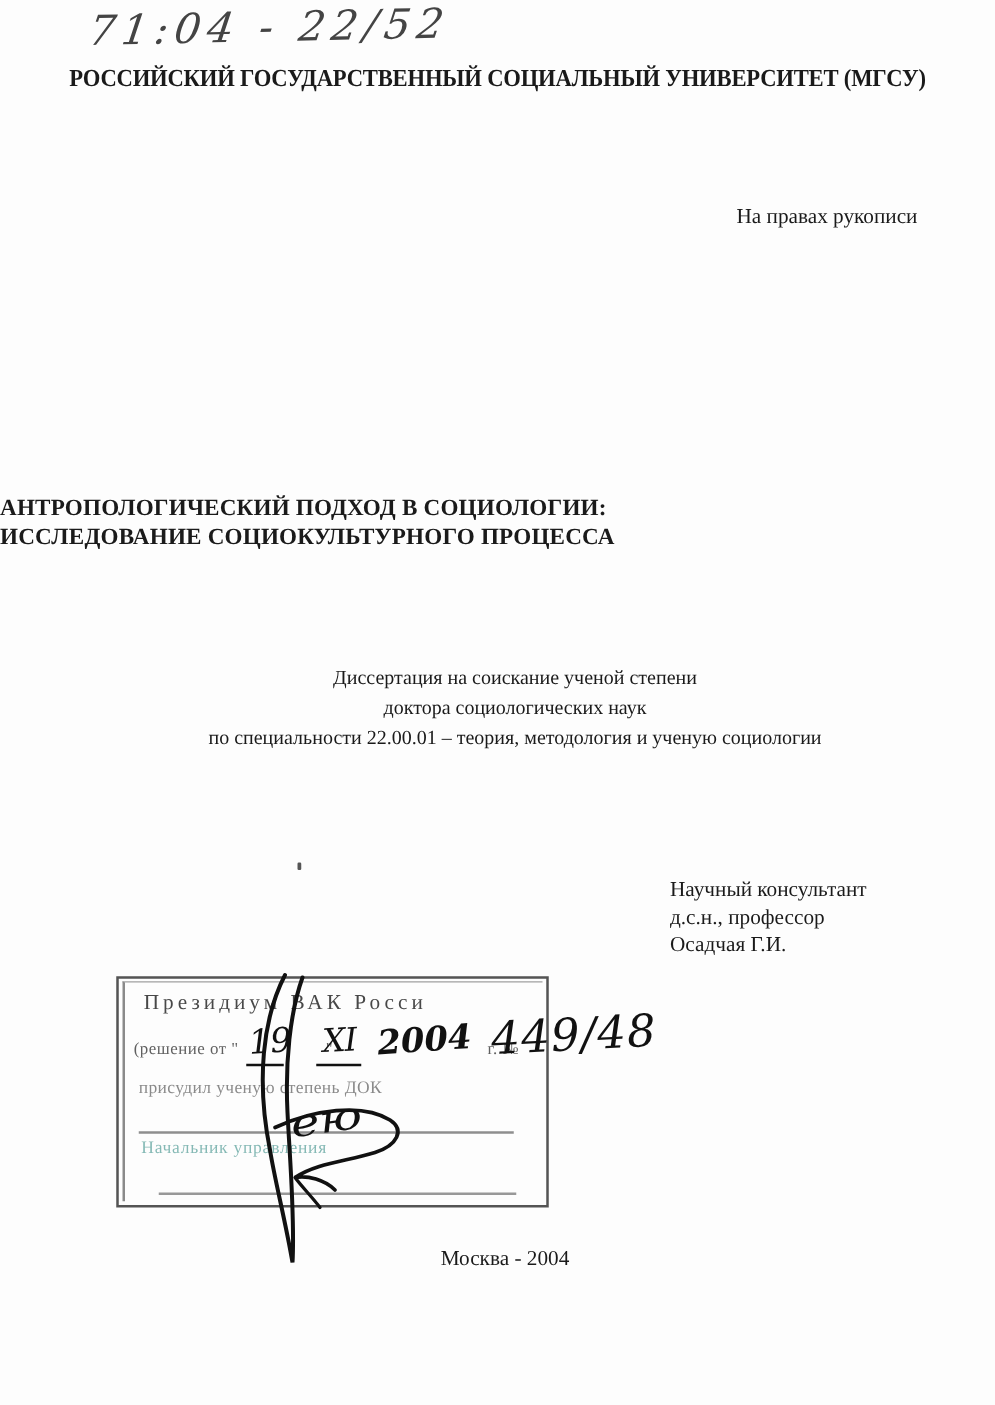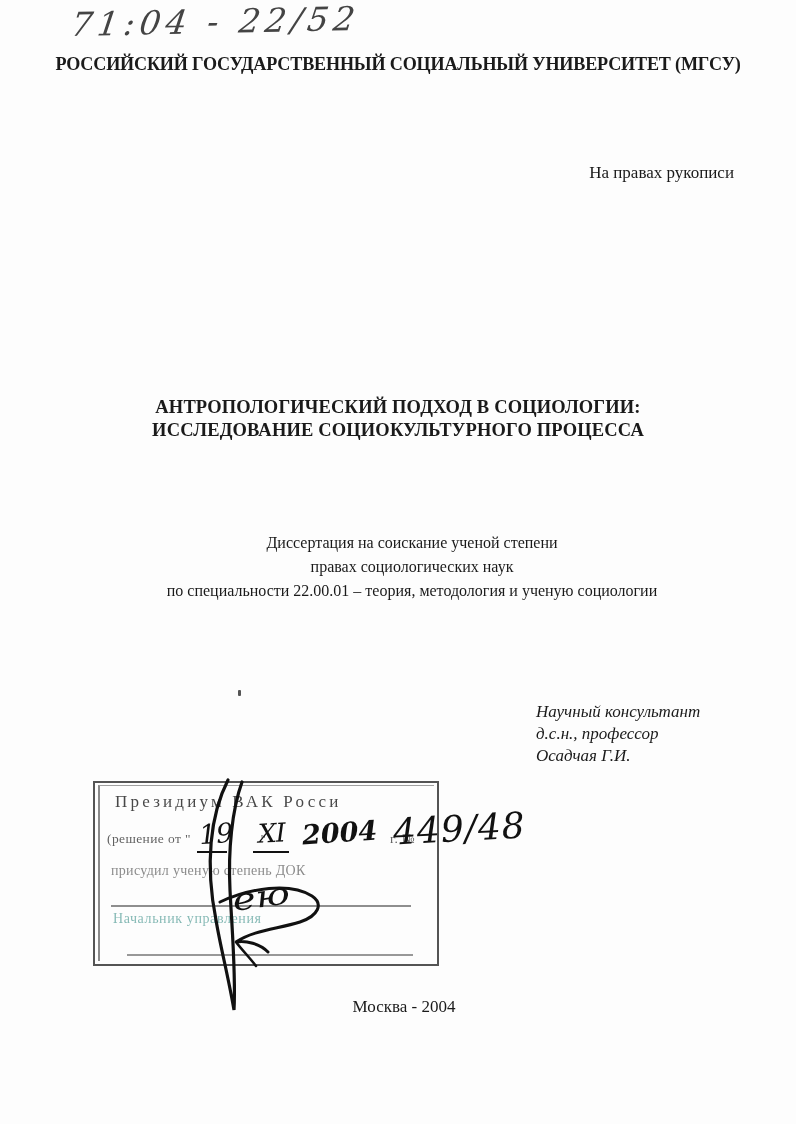--- a/index.html
+++ b/index.html
@@ -66,21 +66,20 @@
     letter-spacing: 0.9px;
     white-space: nowrap;
   }
 
   
   .doc-title {
     position: absolute;
     left: 0;
     right: 0;
     top: 396px;
-    text-align: center;
     font-size: 18.5px;
     font-weight: 700;
     line-height: 23px;
     letter-spacing: 0.15px;
   }
   .doc-title .tline { display: block; white-space: nowrap; }
 
   
   .degree-block {
     position: absolute;
@@ -106,21 +105,20 @@
     opacity: 0.8;
   }
 
   
   .consultant {
     position: absolute;
     left: 536px;
     top: 701px;
     font-size: 17px;
     line-height: 22px;
-    font-style: italic;
   }
   .consultant .cline { display: block; white-space: nowrap; }
 
   
   .stamp {
     position: absolute;
     left: 93px;
     top: 781px;
     width: 346px;
     height: 185px;
@@ -258,21 +256,21 @@
   <div class="manuscript-note">На правах рукописи</div>
 
 
   <div class="doc-title">
     <span class="tline">АНТРОПОЛОГИЧЕСКИЙ ПОДХОД В СОЦИОЛОГИИ:</span>
     <span class="tline">ИССЛЕДОВАНИЕ СОЦИОКУЛЬТУРНОГО ПРОЦЕССА</span>
   </div>
 
   <div class="degree-block">
     <span class="dline">Диссертация на соискание ученой степени</span>
-    <span class="dline">правах социологических наук</span>
+    <span class="dline">доктора социологических наук</span>
     <span class="dline">по специальности 22.00.01 – теория, методология и ученую социологии</span>
   </div>
 
   <div class="speck"></div>
 
   <div class="consultant">
     <span class="cline">Научный консультант</span>
     <span class="cline">д.с.н., профессор</span>
     <span class="cline">Осадчая Г.И.</span>
   </div>

